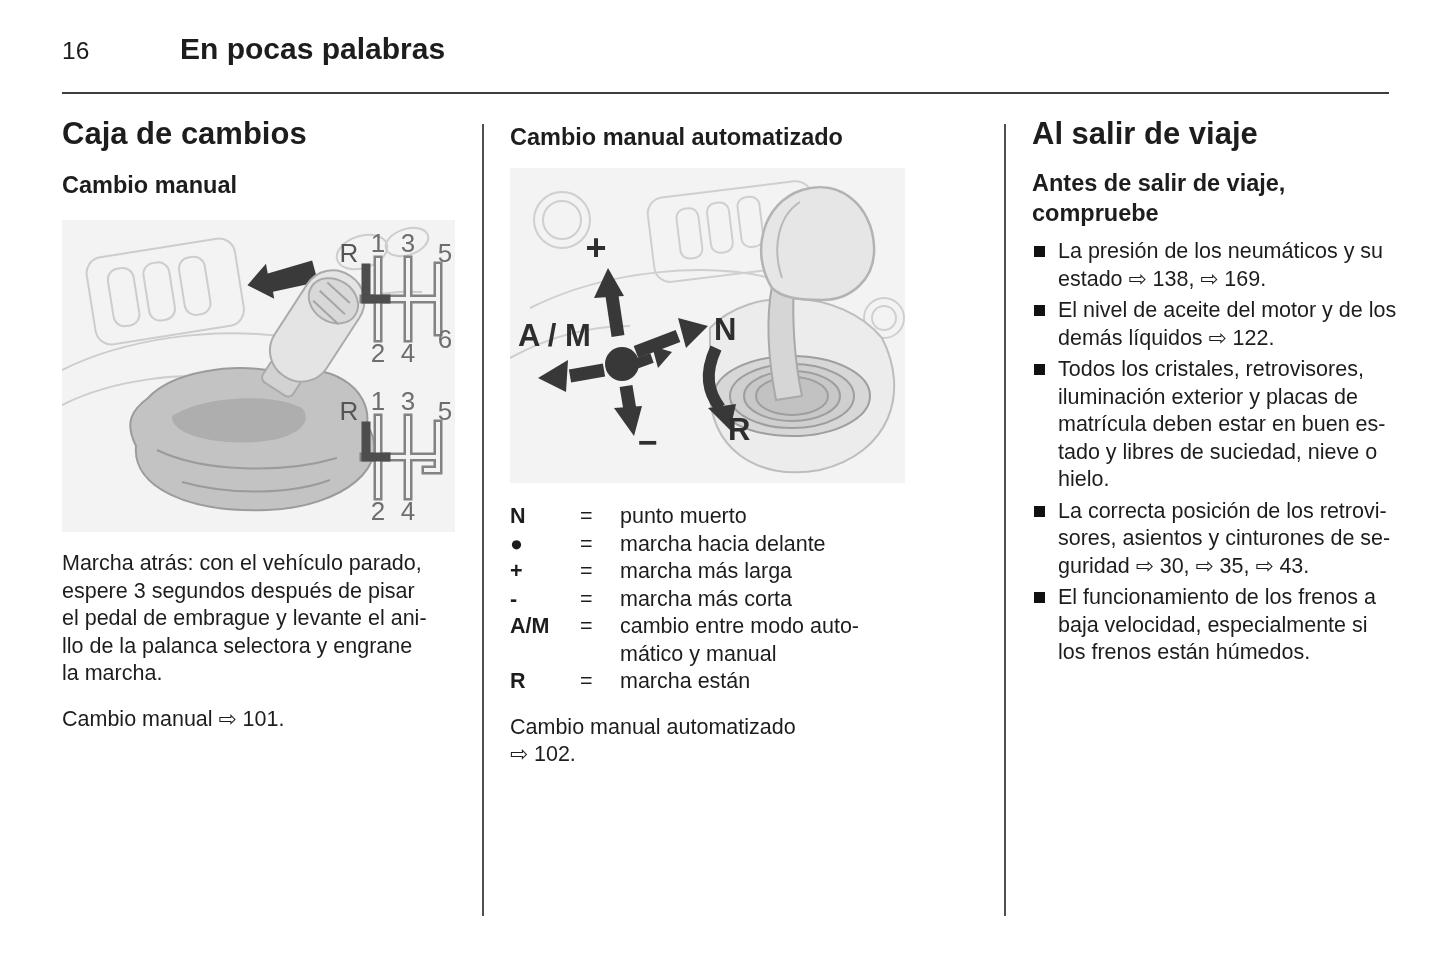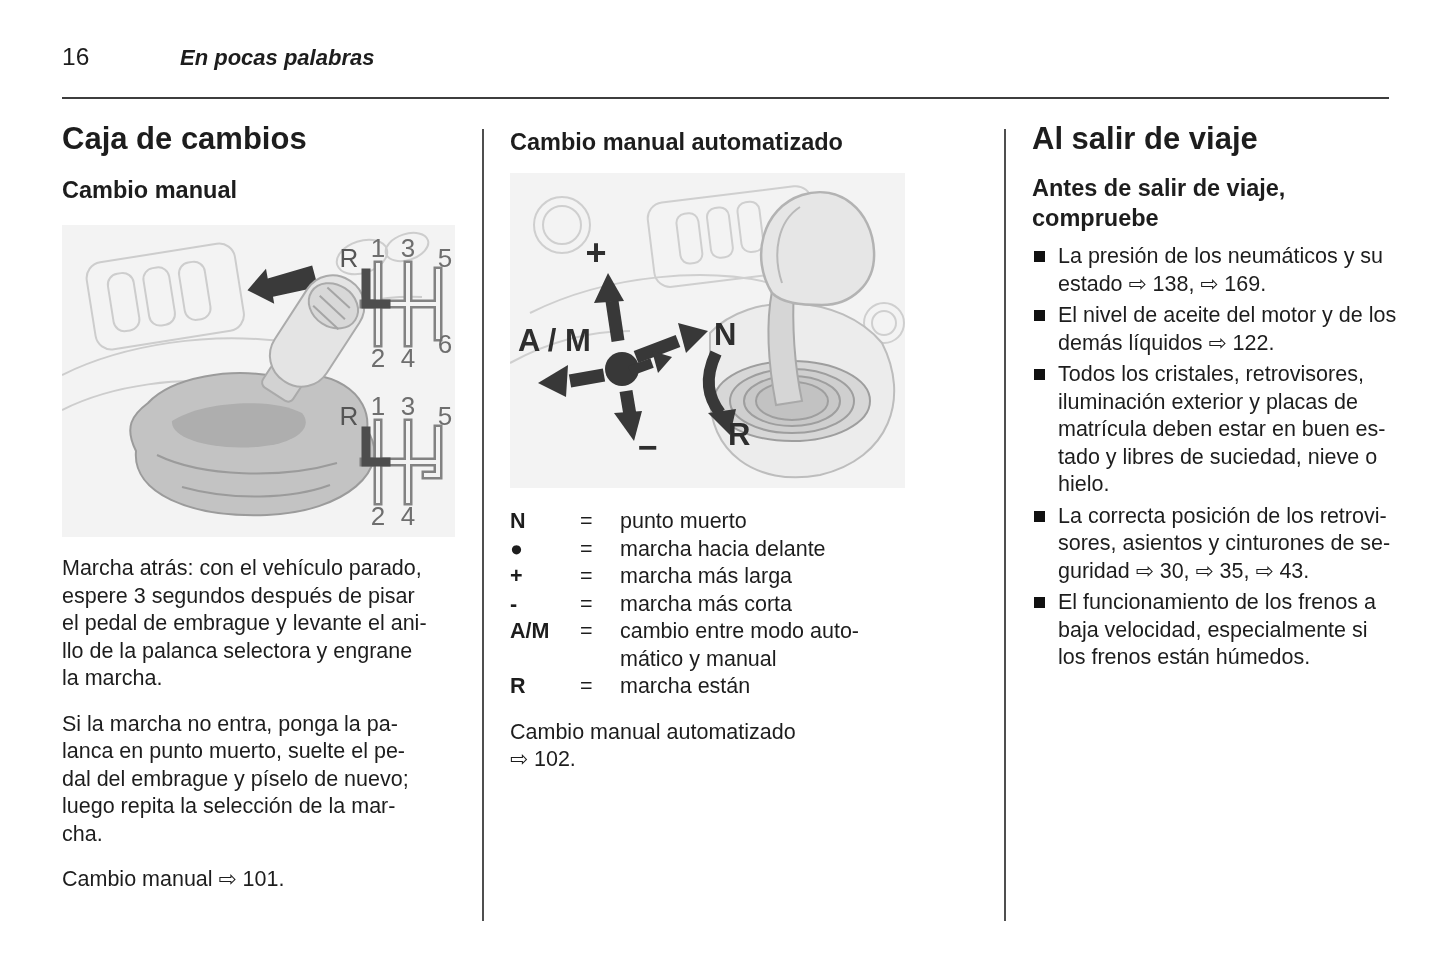--- a/index.html
+++ b/index.html
@@ -5,23 +5,23 @@
   * { box-sizing: border-box; margin: 0; padding: 0; }
   html, body { width: 1445px; height: 965px; }
   body {
     background: #ffffff;
     font-family: "Liberation Sans", "DejaVu Sans", sans-serif;
     color: #1d1d1d;
     overflow: hidden;
   }
   .page { width: 100%; height: 100%; padding: 0 56px 0 62px; }
 
-  .header { display: flex; align-items: baseline; padding-top: 43px; }
+  .header { display: flex; align-items: baseline; padding-top: 32px; }
   .page-number { font-size: 24.5px; font-weight: 400; width: 118px; }
-  .section-title { font-size: 22px; font-weight: 700; font-style: italic; }
+  .section-title { font-size: 30px; font-weight: 700; }
   .rule { border: 0; border-top: 2px solid #3d3d3d; margin-top: 26px; }
 
   .content { display: flex; }
   .divider { width: 2px; background: #4f4f4f; margin-top: 30px; height: 792px; flex: none; }
   .col { flex: none; }
   .col1 { width: 420px; padding-right: 27px; }
   .col2 { width: 520px; padding: 0 26px; }
   .col3 { width: 452px; padding-left: 26px; }
 
   .title-lg { font-size: 31px; font-weight: 700; margin-top: 22px; line-height: 36px; }
@@ -126,25 +126,20 @@
           </g>
         </g>
       </svg>
       </span>
 
       <div class="body-text">Marcha atrás: con el vehículo parado,
 espere 3 segundos después de pisar
 el pedal de embrague y levante el ani-
 llo de la palanca selectora y engrane
 la marcha.</div>
-      <div class="body-text">Si la marcha no entra, ponga la pa-
-lanca en punto muerto, suelte el pe-
-dal del embrague y píselo de nuevo;
-luego repita la selección de la mar-
-cha.</div>
       <div class="body-text">Cambio manual ⇨ 101.</div>
     </div>
 
     <div class="divider"></div>
 
     <div class="col col2">
       <div class="title-md">Cambio manual automatizado</div>
 
       <span class="figure">
       <svg width="395" height="315" viewBox="0 0 395 315">

